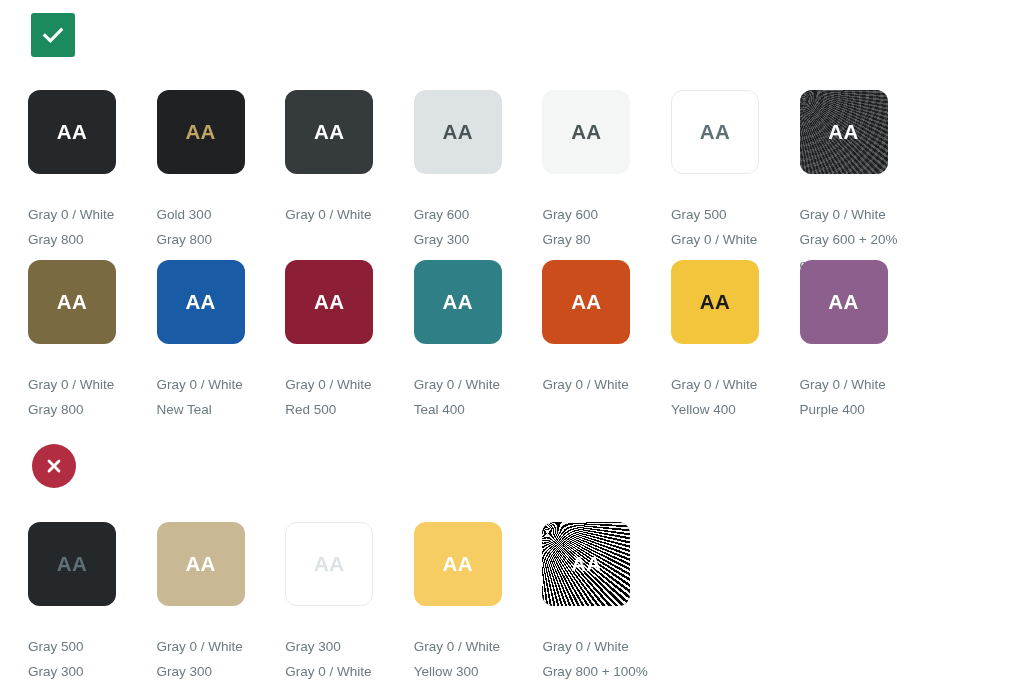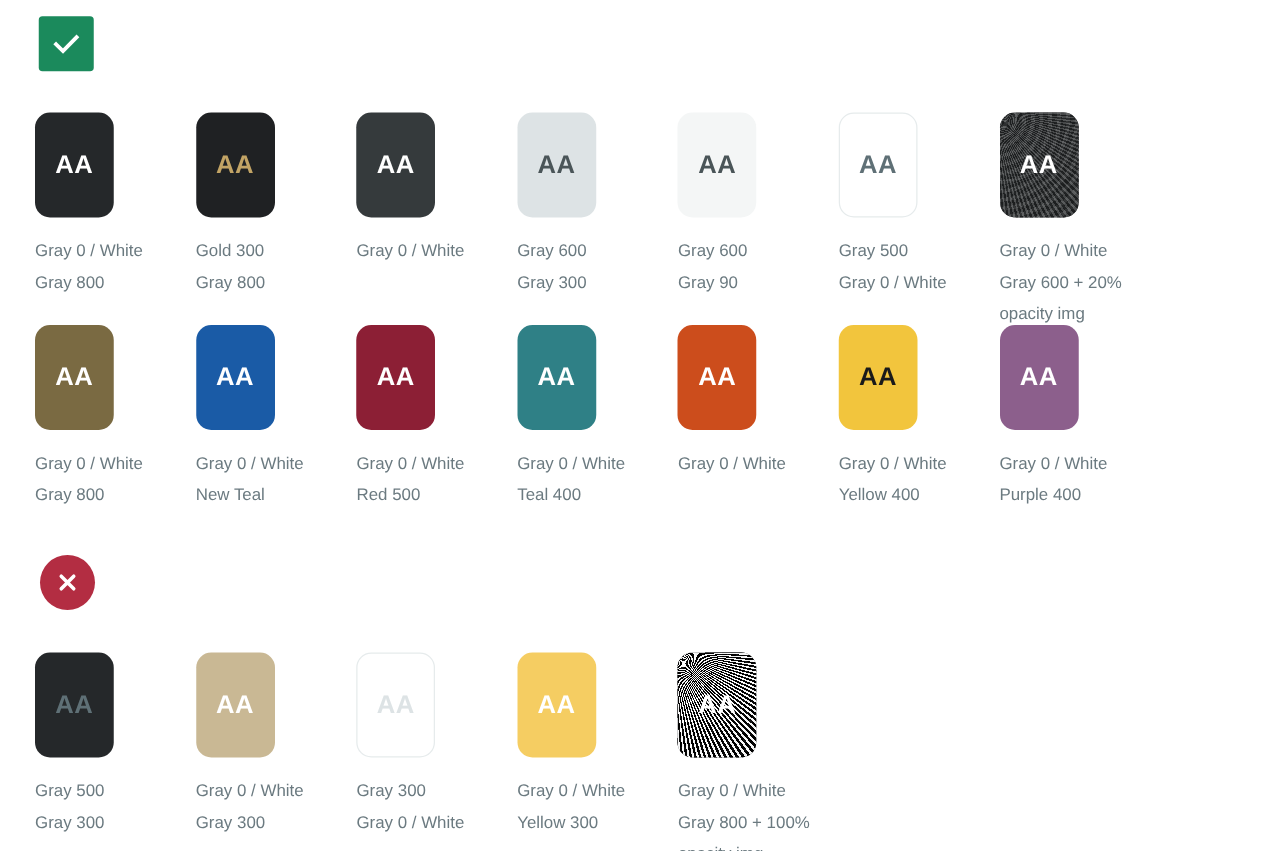--- a/index.html
+++ b/index.html
@@ -50,21 +50,21 @@
   .row.row1 { top: 90px; }
   .row.row2 { top: 260px; }
   .row.row3 { top: 522px; }
 
   .cell {
     width: 128.6px;
     flex: 0 0 128.6px;
   }
 
   .swatch {
-    width: 63px;
+    width: 88px;
     height: 84px;
     border-radius: 12px;
     display: flex;
     align-items: center;
     justify-content: center;
     box-sizing: border-box;
     position: relative;
     overflow: hidden;
   }
   .swatch .aa {
@@ -83,21 +83,21 @@
     z-index: 1;
   }
   .texture .t-a,
   .texture .t-b,
   .texture .t-c {
     position: absolute;
     inset: -40%;
   }
 
   .labels {
-    margin-top: 14px;
+    margin-top: 28px;
     color: #6b7a80;
     font-size: 13.5px;
     line-height: 25px;
   }
   .labels .l2 { }
 </style>
 </head>
 <body>
 
 <div class="page">
@@ -154,21 +154,21 @@
             <div class="l1">Gray 600</div>
             <div class="l2">Gray 300</div>
           </div>
         </div>
         <div class="cell">
           <div class="swatch" style="background: rgb(244, 246, 246);">
             <span class="aa" style="color: rgb(74, 85, 88);">AA</span>
           </div>
           <div class="labels">
             <div class="l1">Gray 600</div>
-            <div class="l2">Gray 90</div>
+            <div class="l2">Gray 80</div>
           </div>
         </div>
         <div class="cell">
           <div class="swatch" style="background: rgb(255, 255, 255); border: 1px solid rgb(230, 235, 236);">
             <span class="aa" style="color: rgb(95, 112, 118);">AA</span>
           </div>
           <div class="labels">
             <div class="l1">Gray 500</div>
             <div class="l2">Gray 0 / White</div>
           </div>

